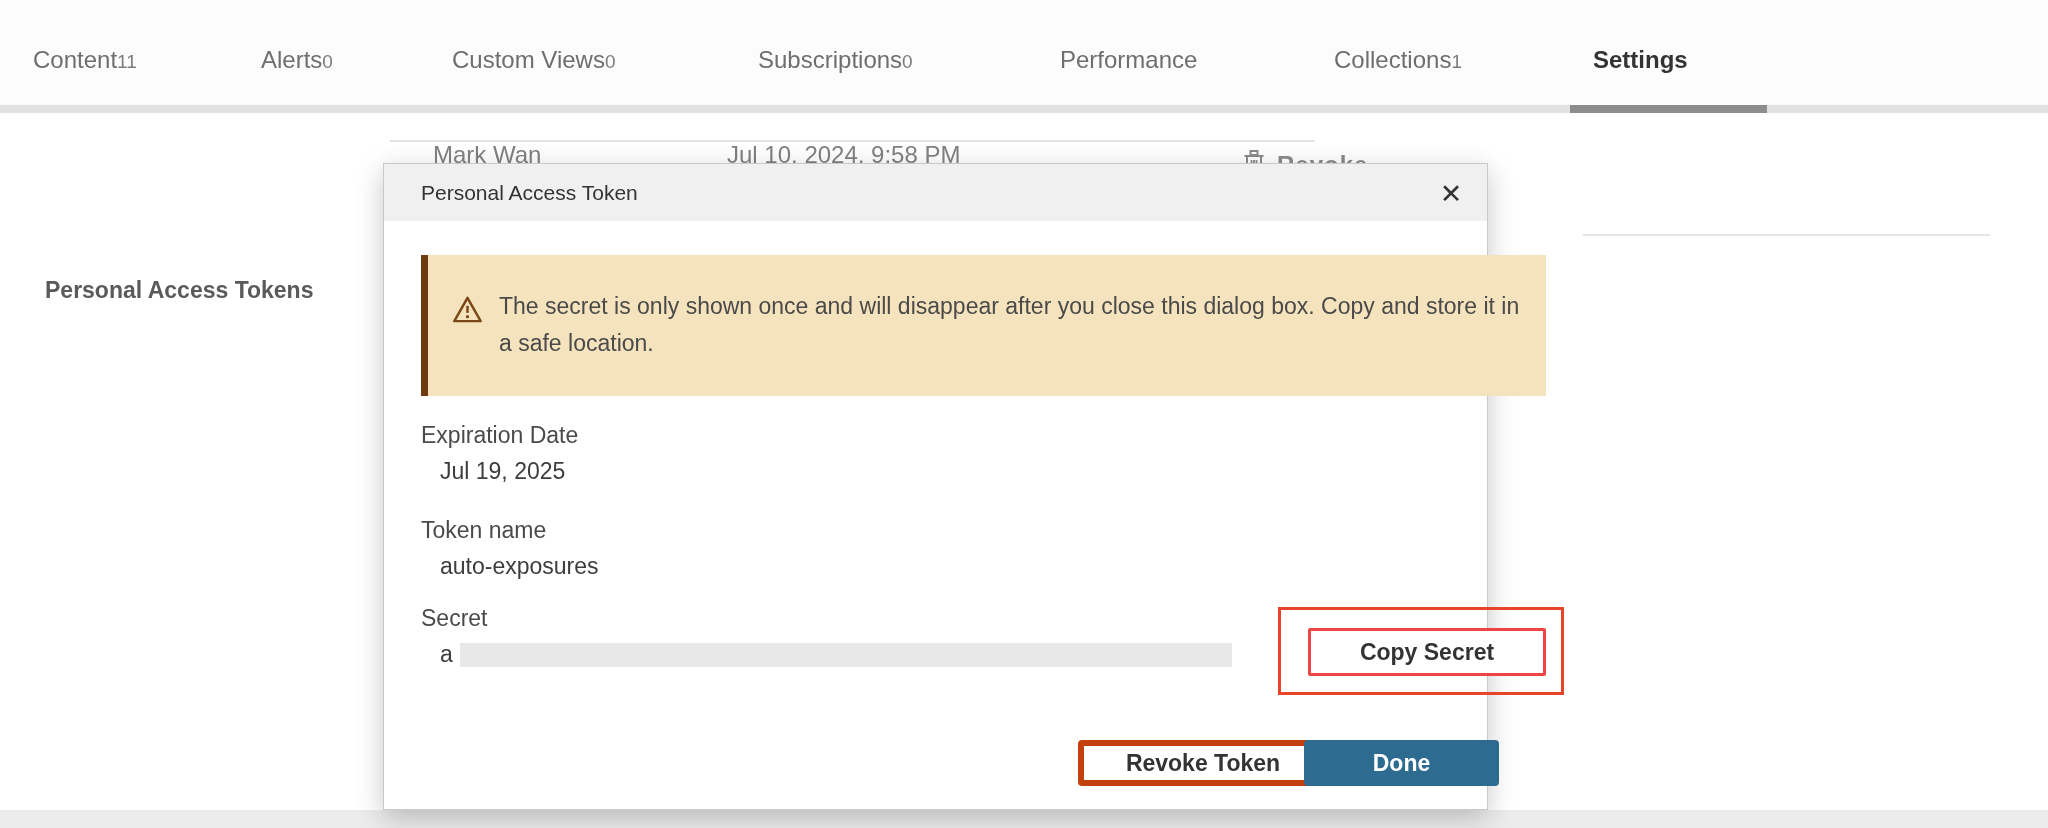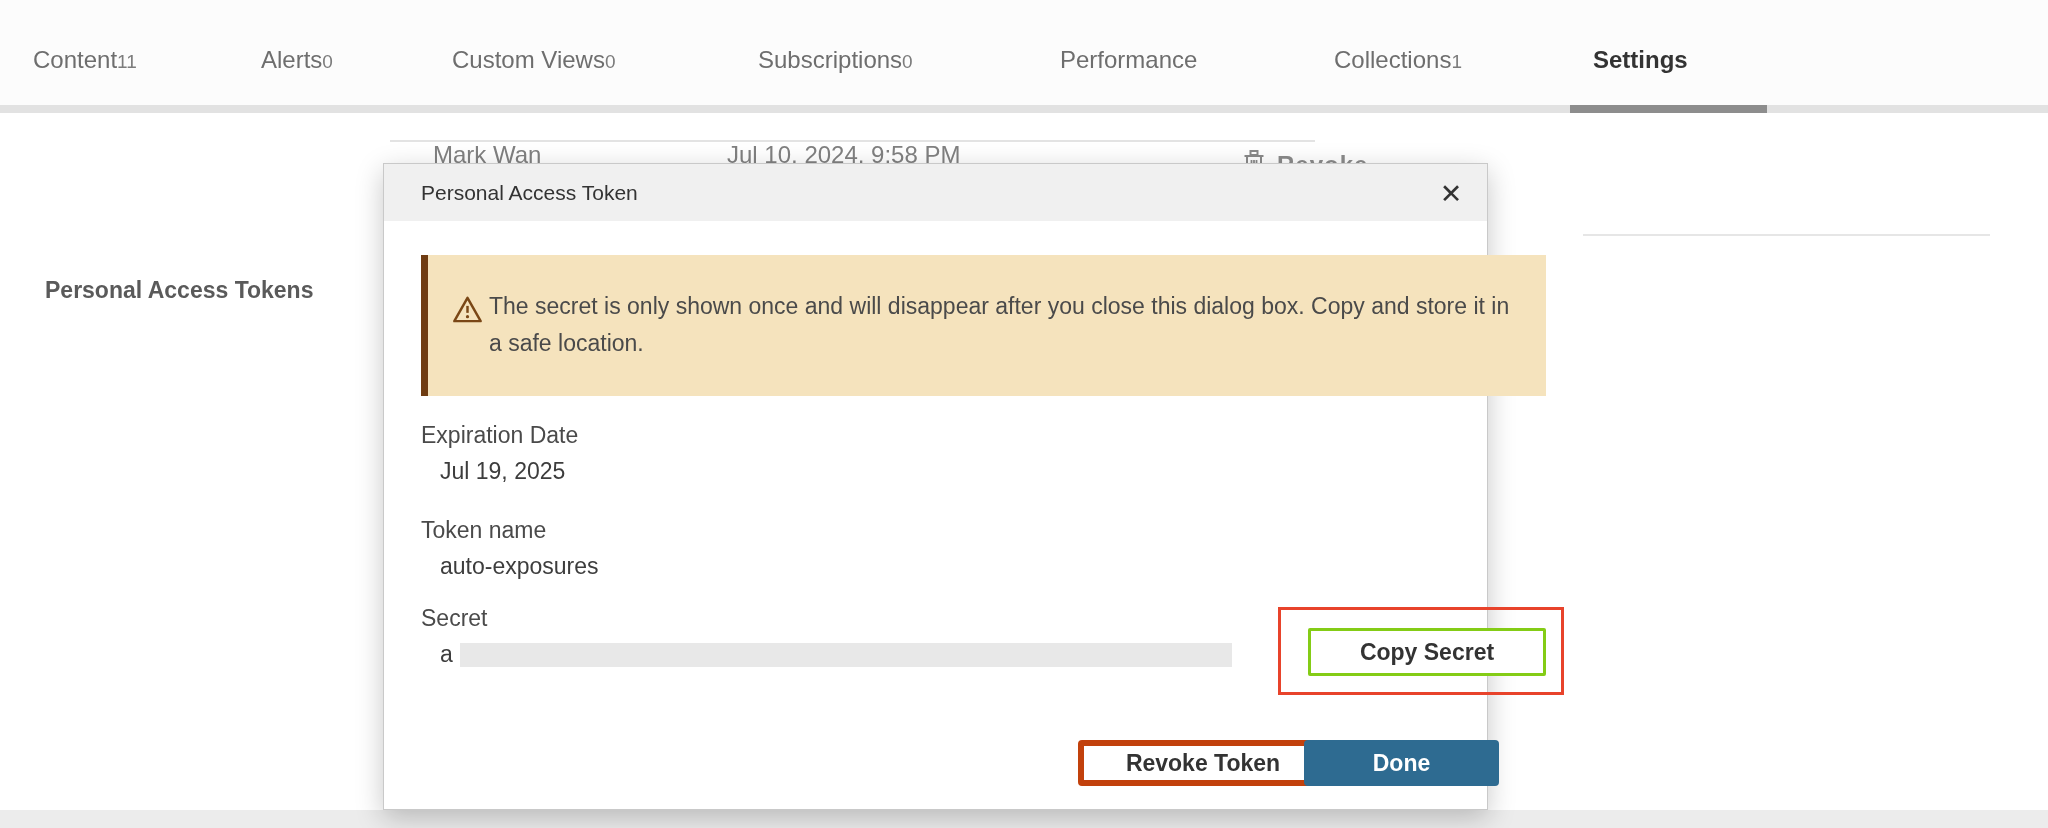--- a/index.html
+++ b/index.html
@@ -49,42 +49,42 @@
     font-size: 27px; color: #333333; cursor: pointer; background: transparent; border: none;
     font-family: "Liberation Sans", sans-serif;
   }
 
   .warning-banner {
     position: absolute; top: 91px; left: 37px; width: 1125px; height: 141px;
     background: #f5e3bd; border-left: 7px solid #6f3c12;
   }
   .warning-icon { position: absolute; left: 24px; top: 40px; }
   .warning-text {
-    position: absolute; left: 61px; top: 33px; width: 1022px;
+    position: absolute; left: 71px; top: 33px; width: 1022px;
     font-size: 23px; line-height: 37px; color: #4a4a4a;
   }
 
   .field-label { position: absolute; left: 37px; font-size: 23px; color: #4a4a4a; }
   .field-value { position: absolute; left: 56px; font-size: 23px; color: #3d3d3d; }
   .lbl-expiration { top: 258px; }
   .val-expiration { top: 294px; }
   .lbl-tokenname  { top: 353px; }
   .val-tokenname  { top: 389px; }
   .lbl-secret     { top: 441px; }
   .secret-row { position: absolute; left: 56px; top: 477px; display: flex; align-items: center; }
   .secret-char { font-size: 23px; color: #3d3d3d; }
   .secret-mask { width: 772px; height: 24px; background: #e8e8e8; margin-left: 7px; }
 
   .annotation-rect {
     position: absolute; left: 894px; top: 443px; width: 286px; height: 88px;
     border: 3px solid #e8432b; pointer-events: none;
   }
   .btn-copy {
     position: absolute; left: 924px; top: 464px; width: 238px; height: 48px;
-    background: #ffffff; border: 3px solid #84cc16; border-radius: 2px;
+    background: #ffffff; border: 3px solid #ef4444; border-radius: 2px;
     font-size: 23px; font-weight: bold; color: #333333; cursor: pointer;
     font-family: "Liberation Sans", sans-serif;
   }
   .btn-revoke {
     position: absolute; left: 694px; top: 576px; width: 250px; height: 46px;
     background: #ffffff; border: 6px solid #c2410c; border-radius: 4px;
     font-size: 23px; font-weight: bold; color: #333333; cursor: pointer;
     font-family: "Liberation Sans", sans-serif;
   }
   .btn-done {

